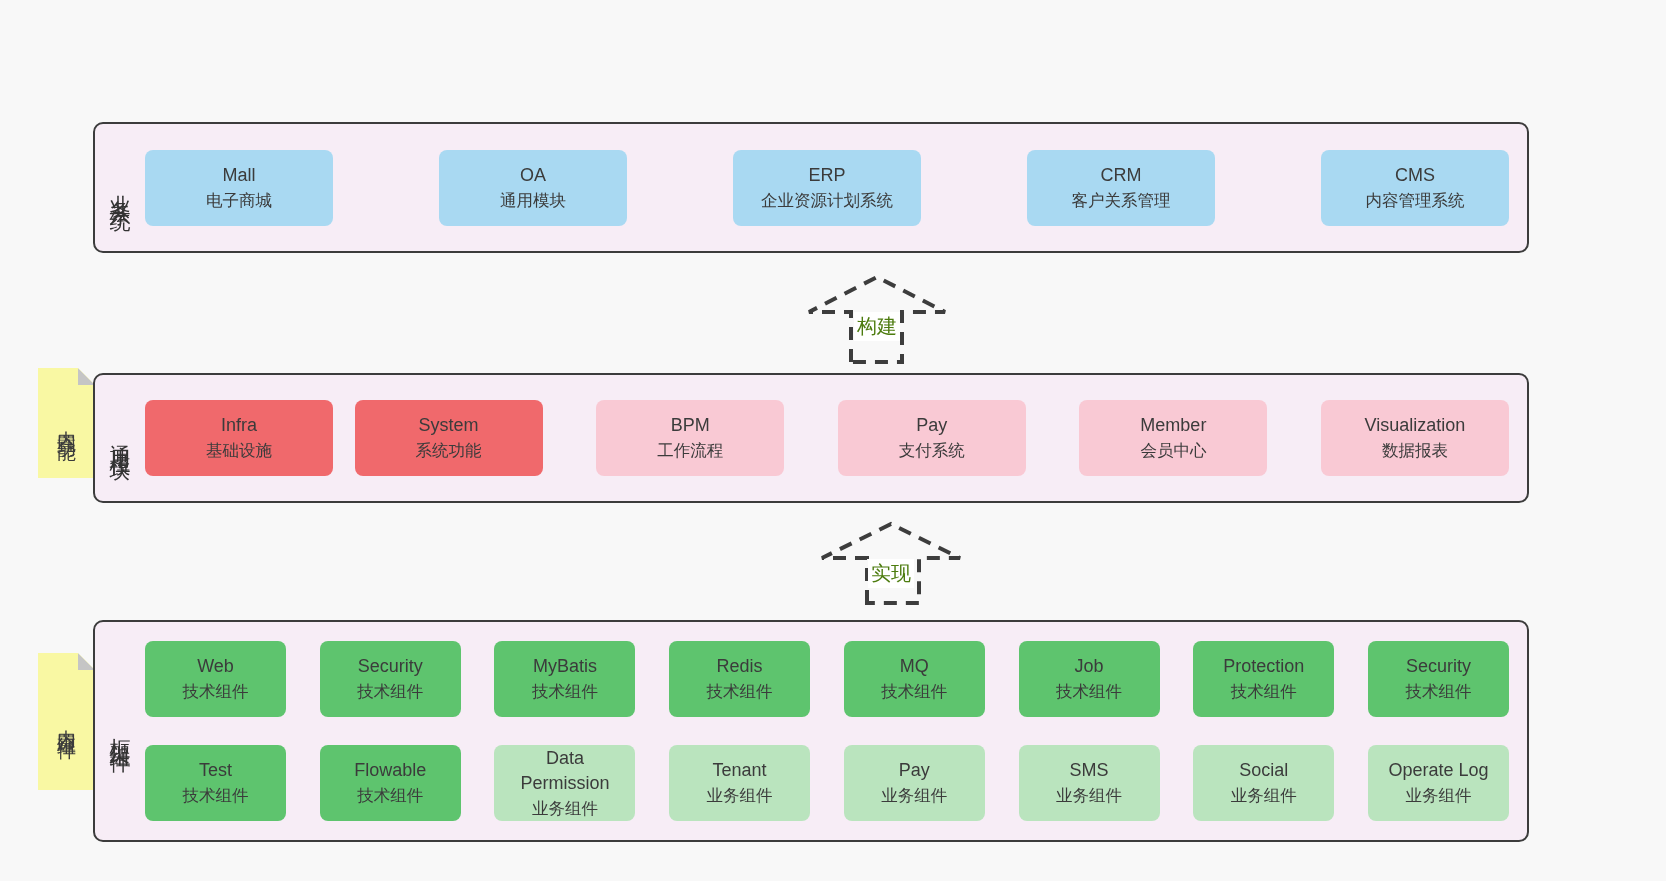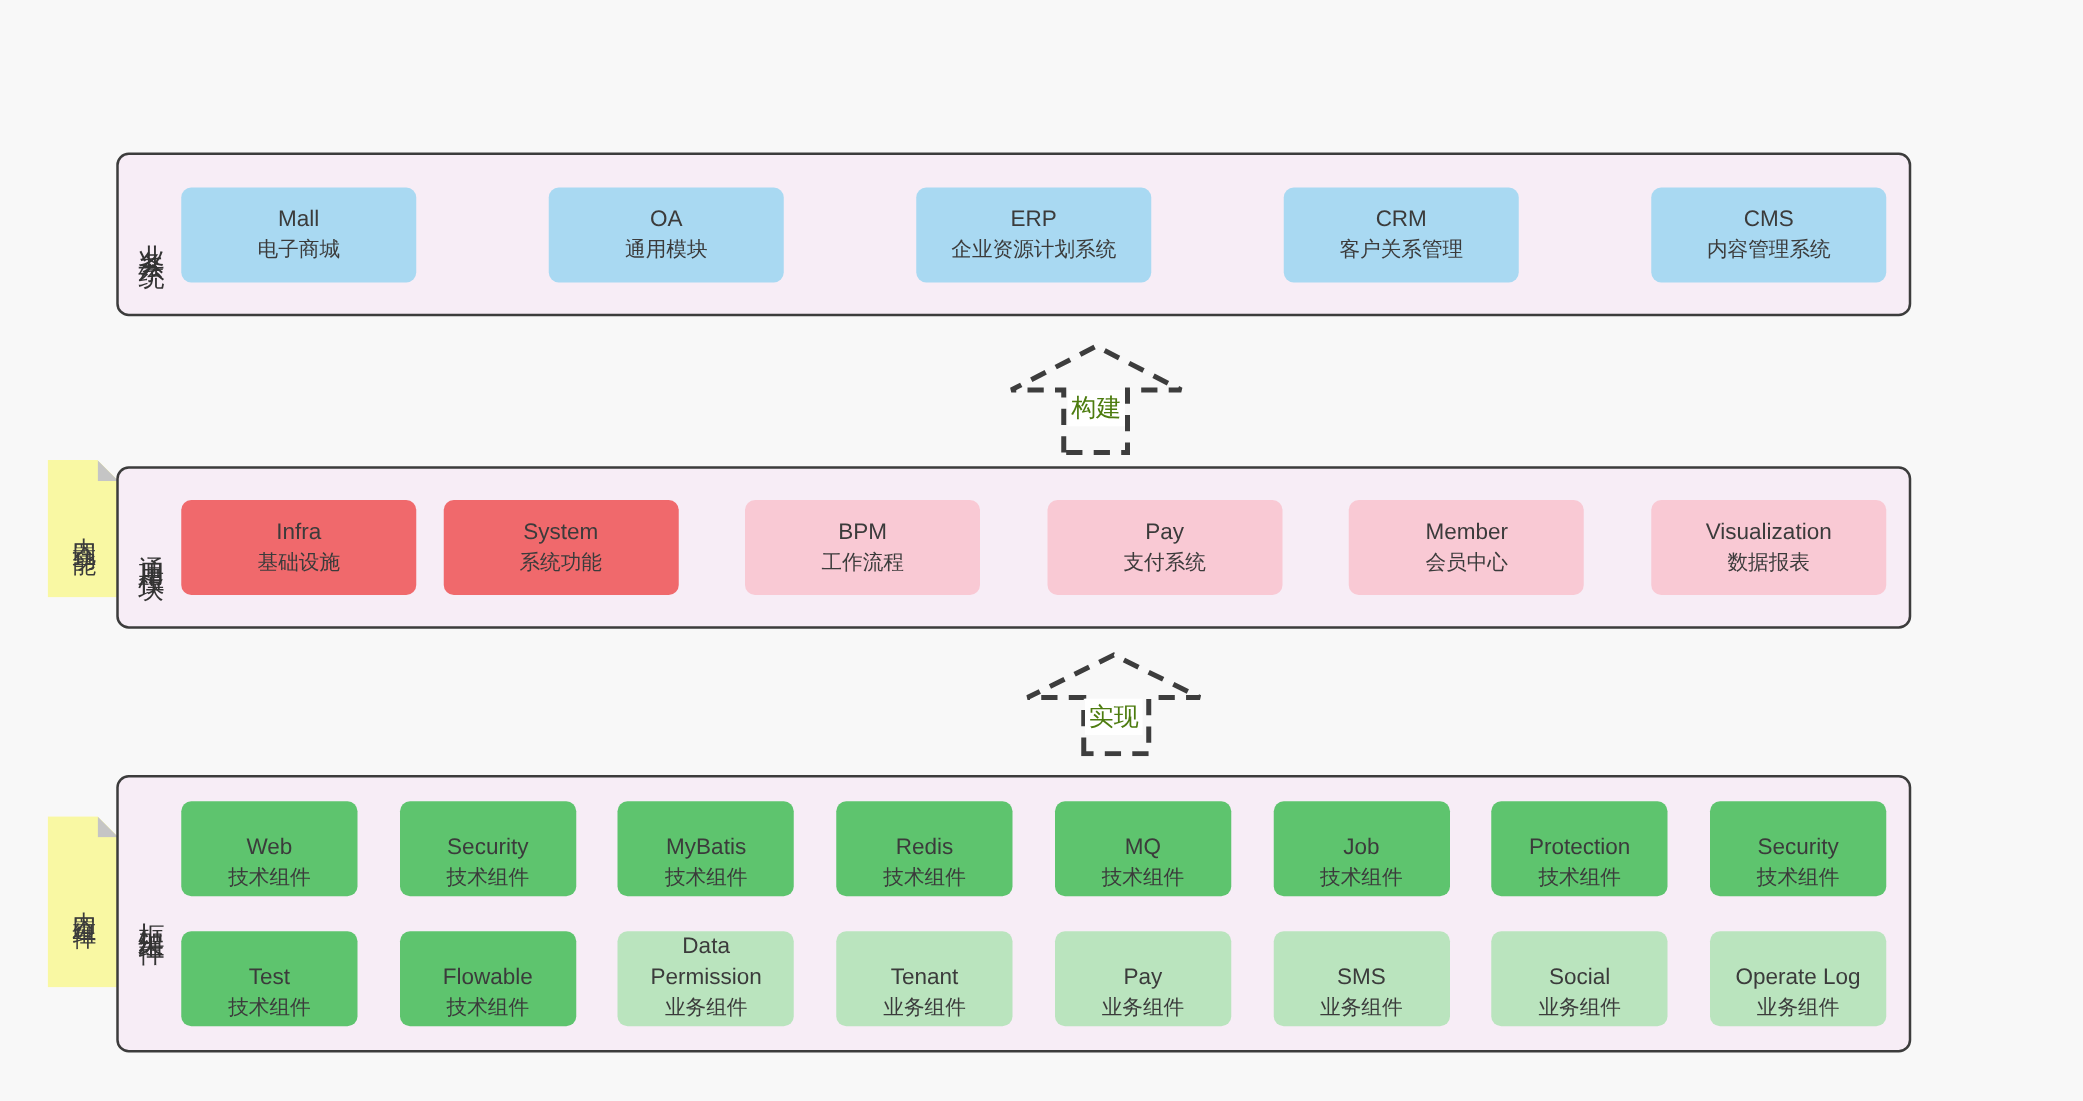--- a/index.html
+++ b/index.html
@@ -56,21 +56,21 @@
   .box{
     border-radius:8px;
     display:flex;flex-direction:column;align-items:center;justify-content:center;
     text-align:center;
     line-height:25px;
     height:76px;
     box-sizing:border-box;
     padding:2px 10px;
   }
   .box-wide{width:188px;}
-  .box-narrow{width:141px;padding:2px 8px;justify-content:flex-end;}
+  .box-narrow{width:141px;padding:2px 8px;}
   .box-name{font-size:18px;}
   .box-desc{font-size:16.5px;}
   .v-blue{background:#a9d9f2;}
   .v-red{background:#f0696c;}
   .v-pink{background:#f9c9d4;margin-left:32px;}
   .v-green{background:#5ec46e;}
   .v-lightgreen{background:#bae4be;}
 
   
   .note{

